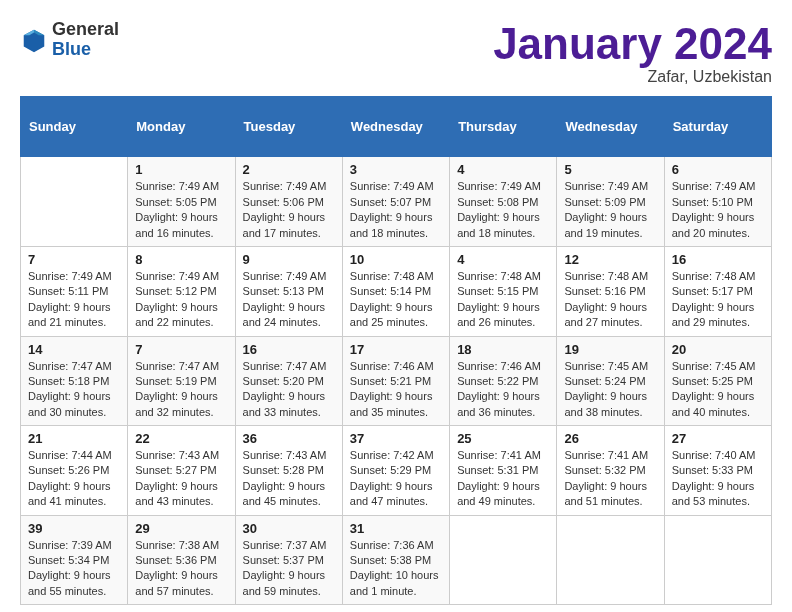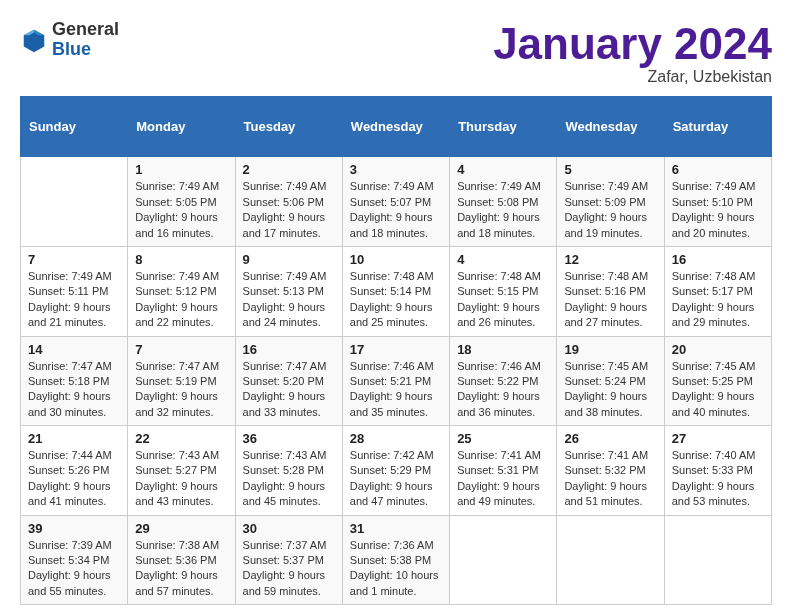--- a/index.html
+++ b/index.html
@@ -209,21 +209,21 @@
         </td>
         <td>
           <span class="day-number">22</span>
           <div class="day-info">Sunrise: 7:43 AM<br>Sunset: 5:27 PM<br>Daylight: 9 hours<br>and 43 minutes.</div>
         </td>
         <td>
           <span class="day-number">36</span>
           <div class="day-info">Sunrise: 7:43 AM<br>Sunset: 5:28 PM<br>Daylight: 9 hours<br>and 45 minutes.</div>
         </td>
         <td>
-          <span class="day-number">28</span>
+          <span class="day-number">37</span>
           <div class="day-info">Sunrise: 7:42 AM<br>Sunset: 5:29 PM<br>Daylight: 9 hours<br>and 47 minutes.</div>
         </td>
         <td>
           <span class="day-number">25</span>
           <div class="day-info">Sunrise: 7:41 AM<br>Sunset: 5:31 PM<br>Daylight: 9 hours<br>and 49 minutes.</div>
         </td>
         <td>
           <span class="day-number">26</span>
           <div class="day-info">Sunrise: 7:41 AM<br>Sunset: 5:32 PM<br>Daylight: 9 hours<br>and 51 minutes.</div>
         </td>

